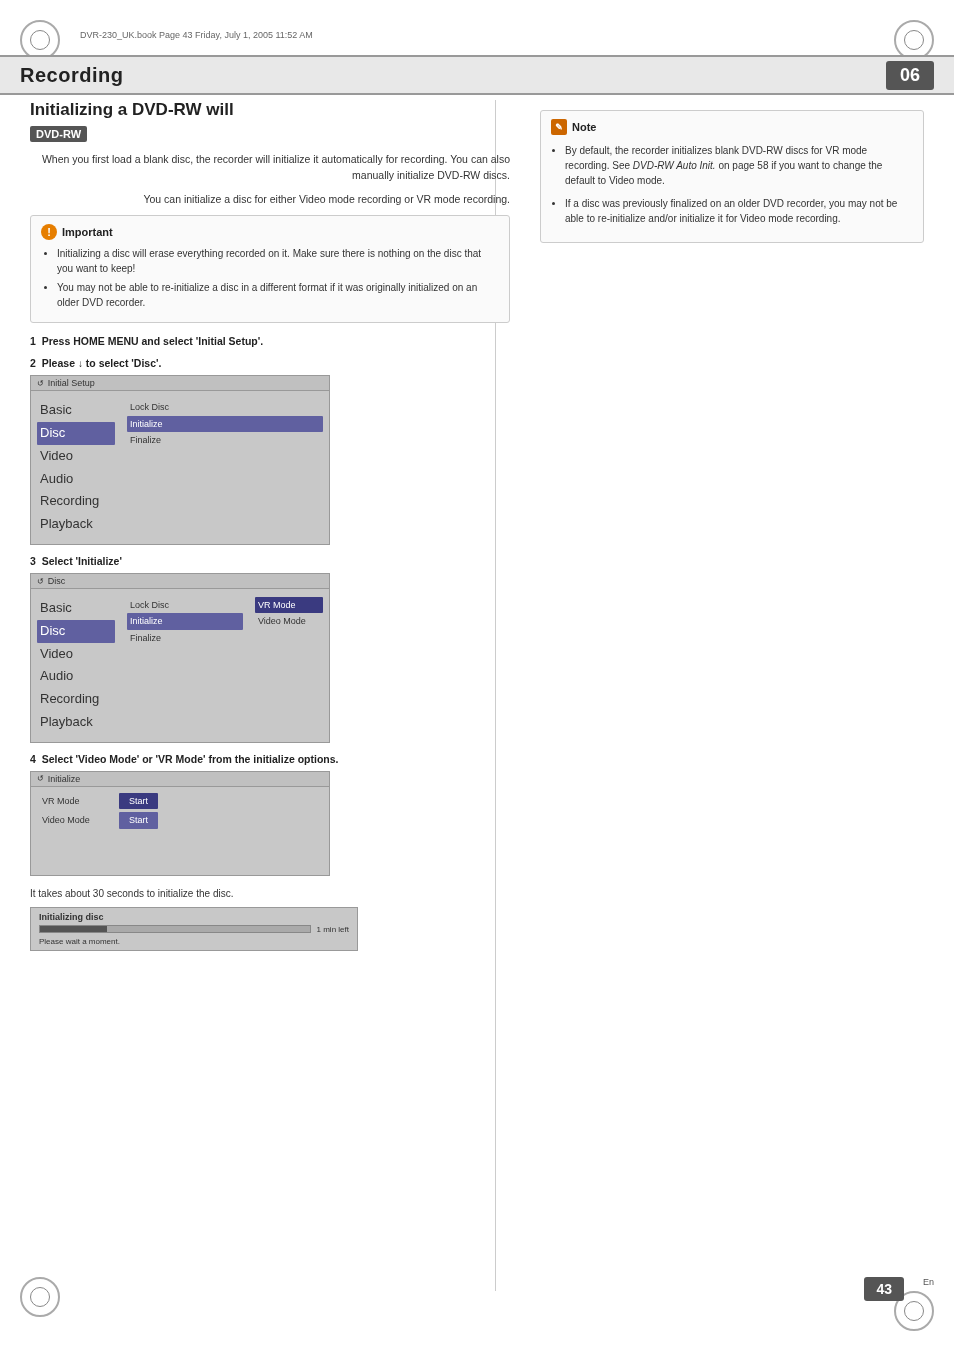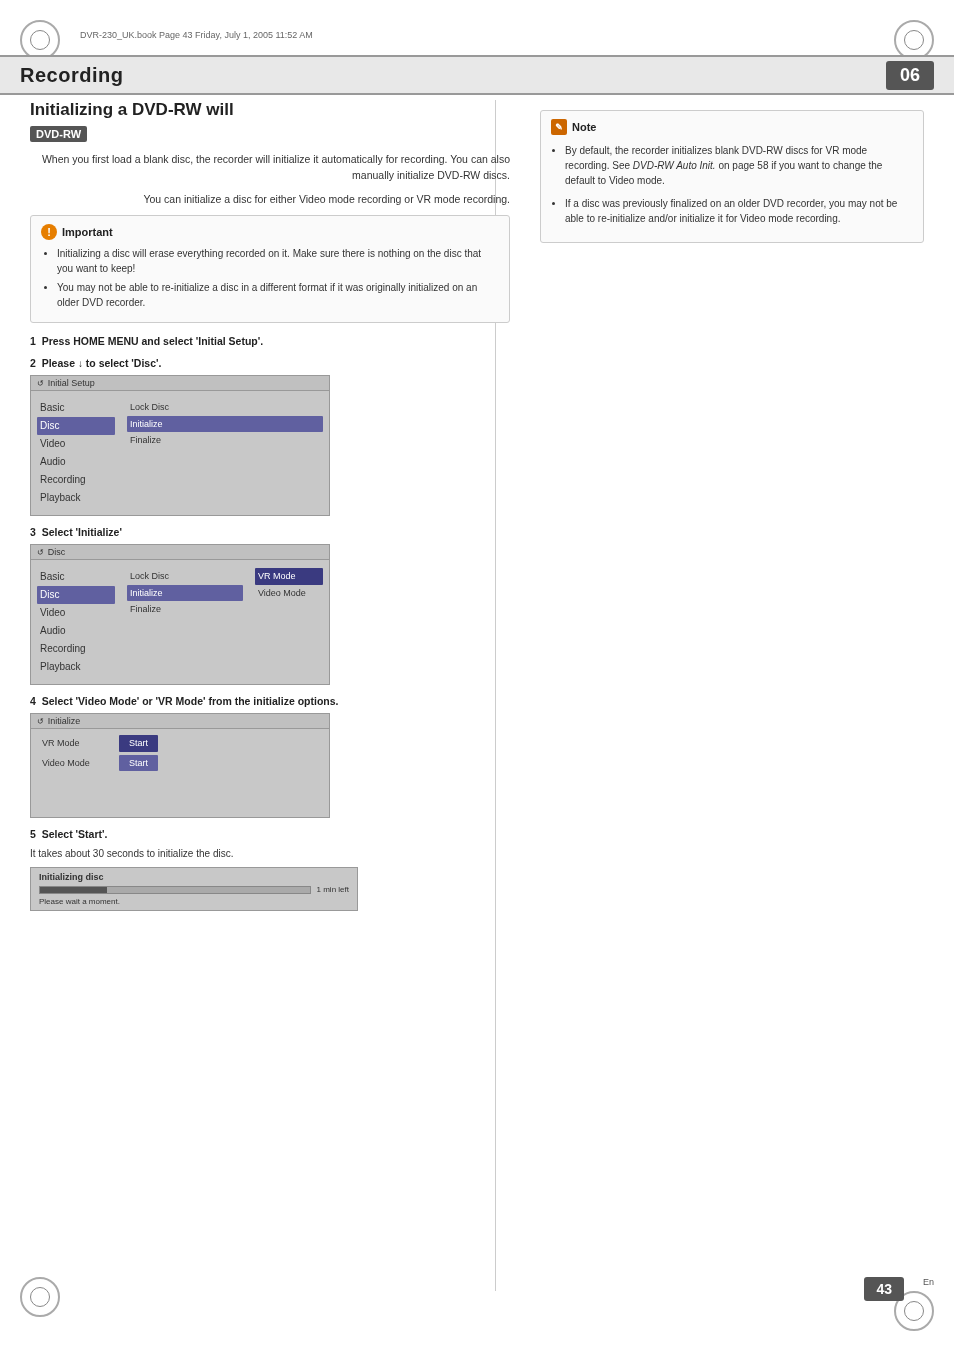--- a/index.html
+++ b/index.html
@@ -193,21 +193,21 @@
     }
     .menu-right {
       flex: 1;
       padding: 4px 6px;
     }
     .menu-far-right {
       width: 80px;
       padding: 4px 6px;
     }
     .menu-item {
-      font-size: 10px;
+      font-size: 13px;
       color: #333;
       padding: 1px 3px;
       line-height: 1.6;
     }
     .menu-item.highlighted {
       background: #6060a0;
       color: #fff;
       border-radius: 1px;
     }
     .menu-sub-item {
@@ -513,24 +513,20 @@
             <div class="menu-sub-item" style="width:80px;">Video Mode</div>
             <div class="menu-sub-item highlighted" style="padding:1px 10px;">Start</div>
           </div>
           <div style="height: 40px;"></div>
         </div>
       </div>
     </div>
 
     
     <div class="step">
-      <div class="step-header">
-        <span class="step-num">5</span>&nbsp;
-        <span>Select 'Start'.</span>
-      </div>
       <div class="step-body">It takes about 30 seconds to initialize the disc.</div>
 
       <div class="progress-menu">
         <div class="progress-title">Initializing disc</div>
         <div class="progress-bar-container">
           <div class="progress-bar-outer">
             <div class="progress-bar-inner" style="width: 25%;"></div>
           </div>
           <span class="progress-time">1 min left</span>
         </div>

